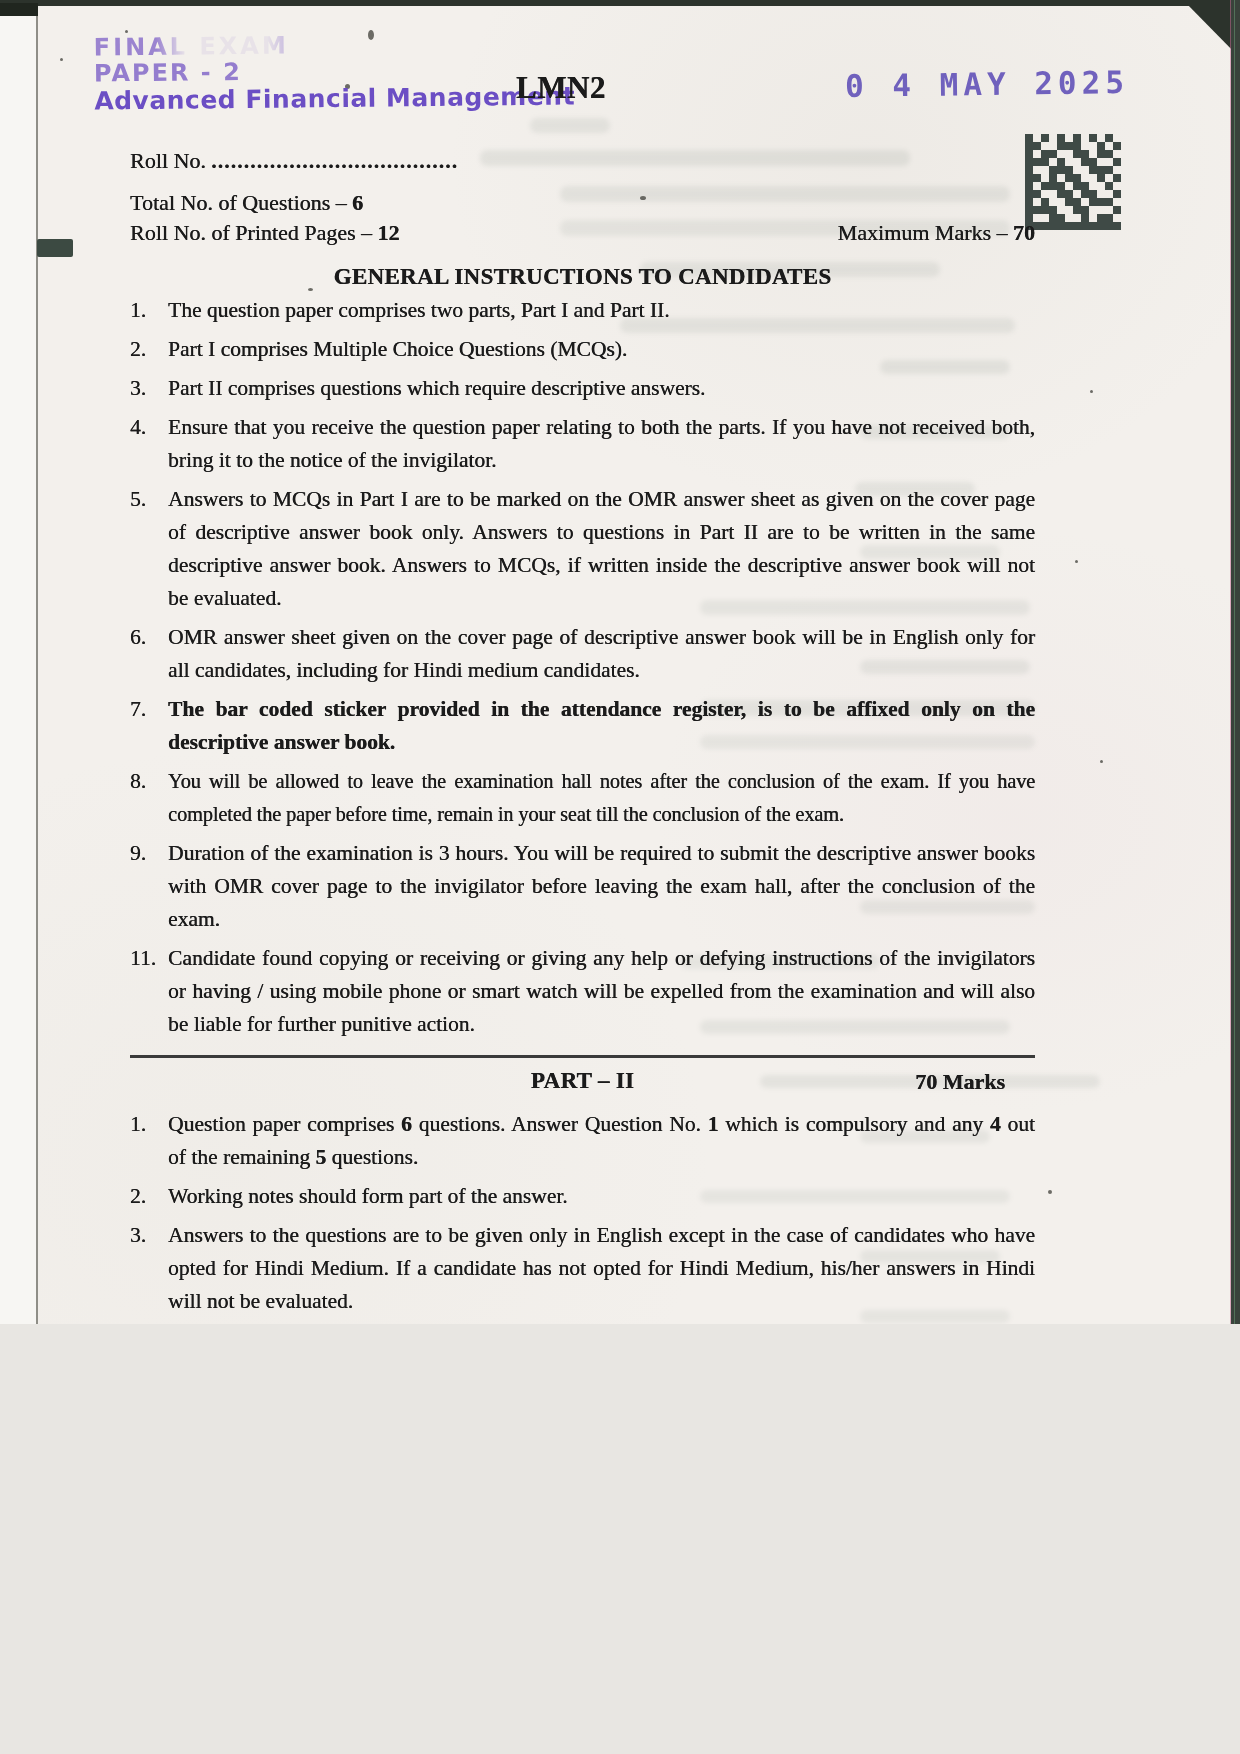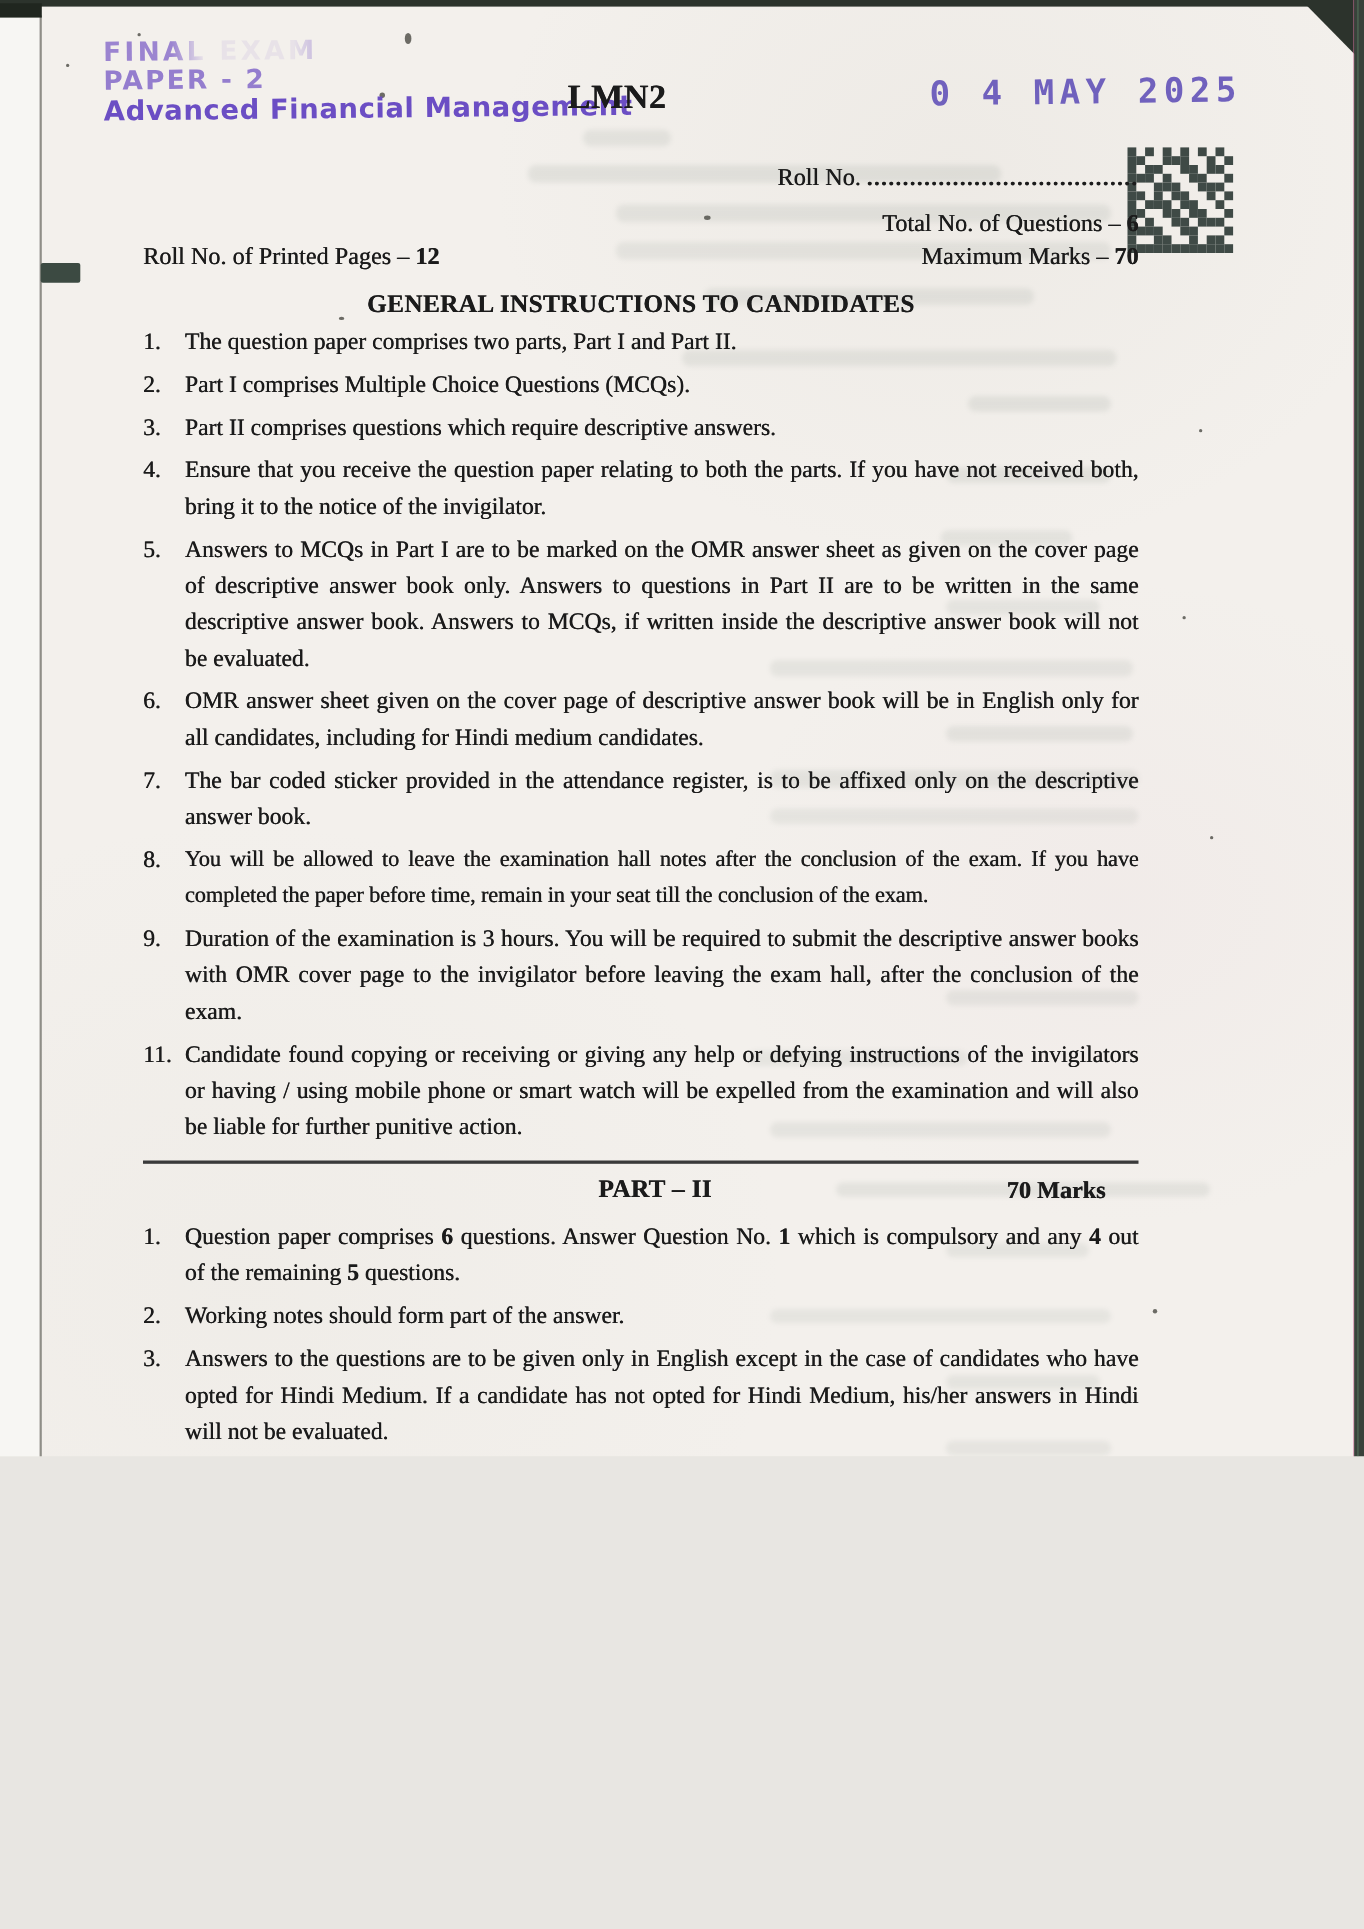--- a/index.html
+++ b/index.html
@@ -46,38 +46,38 @@
 
   .paper-code{position:absolute;left:516px;top:70px;font-weight:bold;font-size:31px;letter-spacing:.5px;}
 
   
   .barcode{position:absolute;left:1025px;top:134px;width:96px;height:96px;
     display:grid;grid-template-columns:repeat(12,1fr);grid-template-rows:repeat(12,1fr);}
   .barcode .on{background:#3f4a46;}
 
   
   .content{position:absolute;left:130px;top:148px;width:905px;}
-  .row{height:30px;font-size:22px;text-align:right;}
+  .row{height:30px;font-size:22px;}
   .roll-row{margin-bottom:12px;}
   .q-row{}
   .p-row{margin-bottom:14px;display:flex;justify-content:space-between;}
   .roll-dots{letter-spacing:1.5px;font-weight:bold;font-size:20px;}
   .b{font-weight:bold;}
 
   .gi-title{text-align:center;font-weight:bold;font-size:23px;letter-spacing:.3px;height:30px;}
 
   .ilist .item{display:flex;margin-bottom:6px;}
   .ilist .num{flex:0 0 38px;font-size:21.5px;line-height:33px;}
   .ilist .txt{flex:1;font-size:21.5px;line-height:33px;text-align:justify;}
-  .ilist .bold-item .txt{font-weight:normal;}
+  .ilist .bold-item .txt{font-weight:bold;}
   .ilist .condensed .txt{font-size:20.4px;letter-spacing:-0.15px;}
 
   .divider{height:3px;background:#3a3a3a;margin:14px 0 10px 0;}
   .part2-head{position:relative;height:32px;margin-bottom:8px;}
-  .part2-title{position:absolute;left:13px;width:100%;text-align:center;font-weight:bold;font-size:23px;letter-spacing:.3px;}
+  .part2-title{position:absolute;left:0;width:100%;text-align:center;font-weight:bold;font-size:23px;letter-spacing:.3px;}
   .part2-marks{position:absolute;right:30px;top:1px;font-weight:bold;font-size:22px;}
 
   .footer{position:absolute;left:130px;top:1428px;width:905px;height:34px;}
   .footer-code{position:absolute;left:0;width:100%;text-align:center;font-weight:bold;font-size:24px;}
   .footer-pto{position:absolute;right:36px;top:2px;font-weight:bold;font-size:22px;}
 </style>
 </head>
 <body>
 
 <div class="page">

